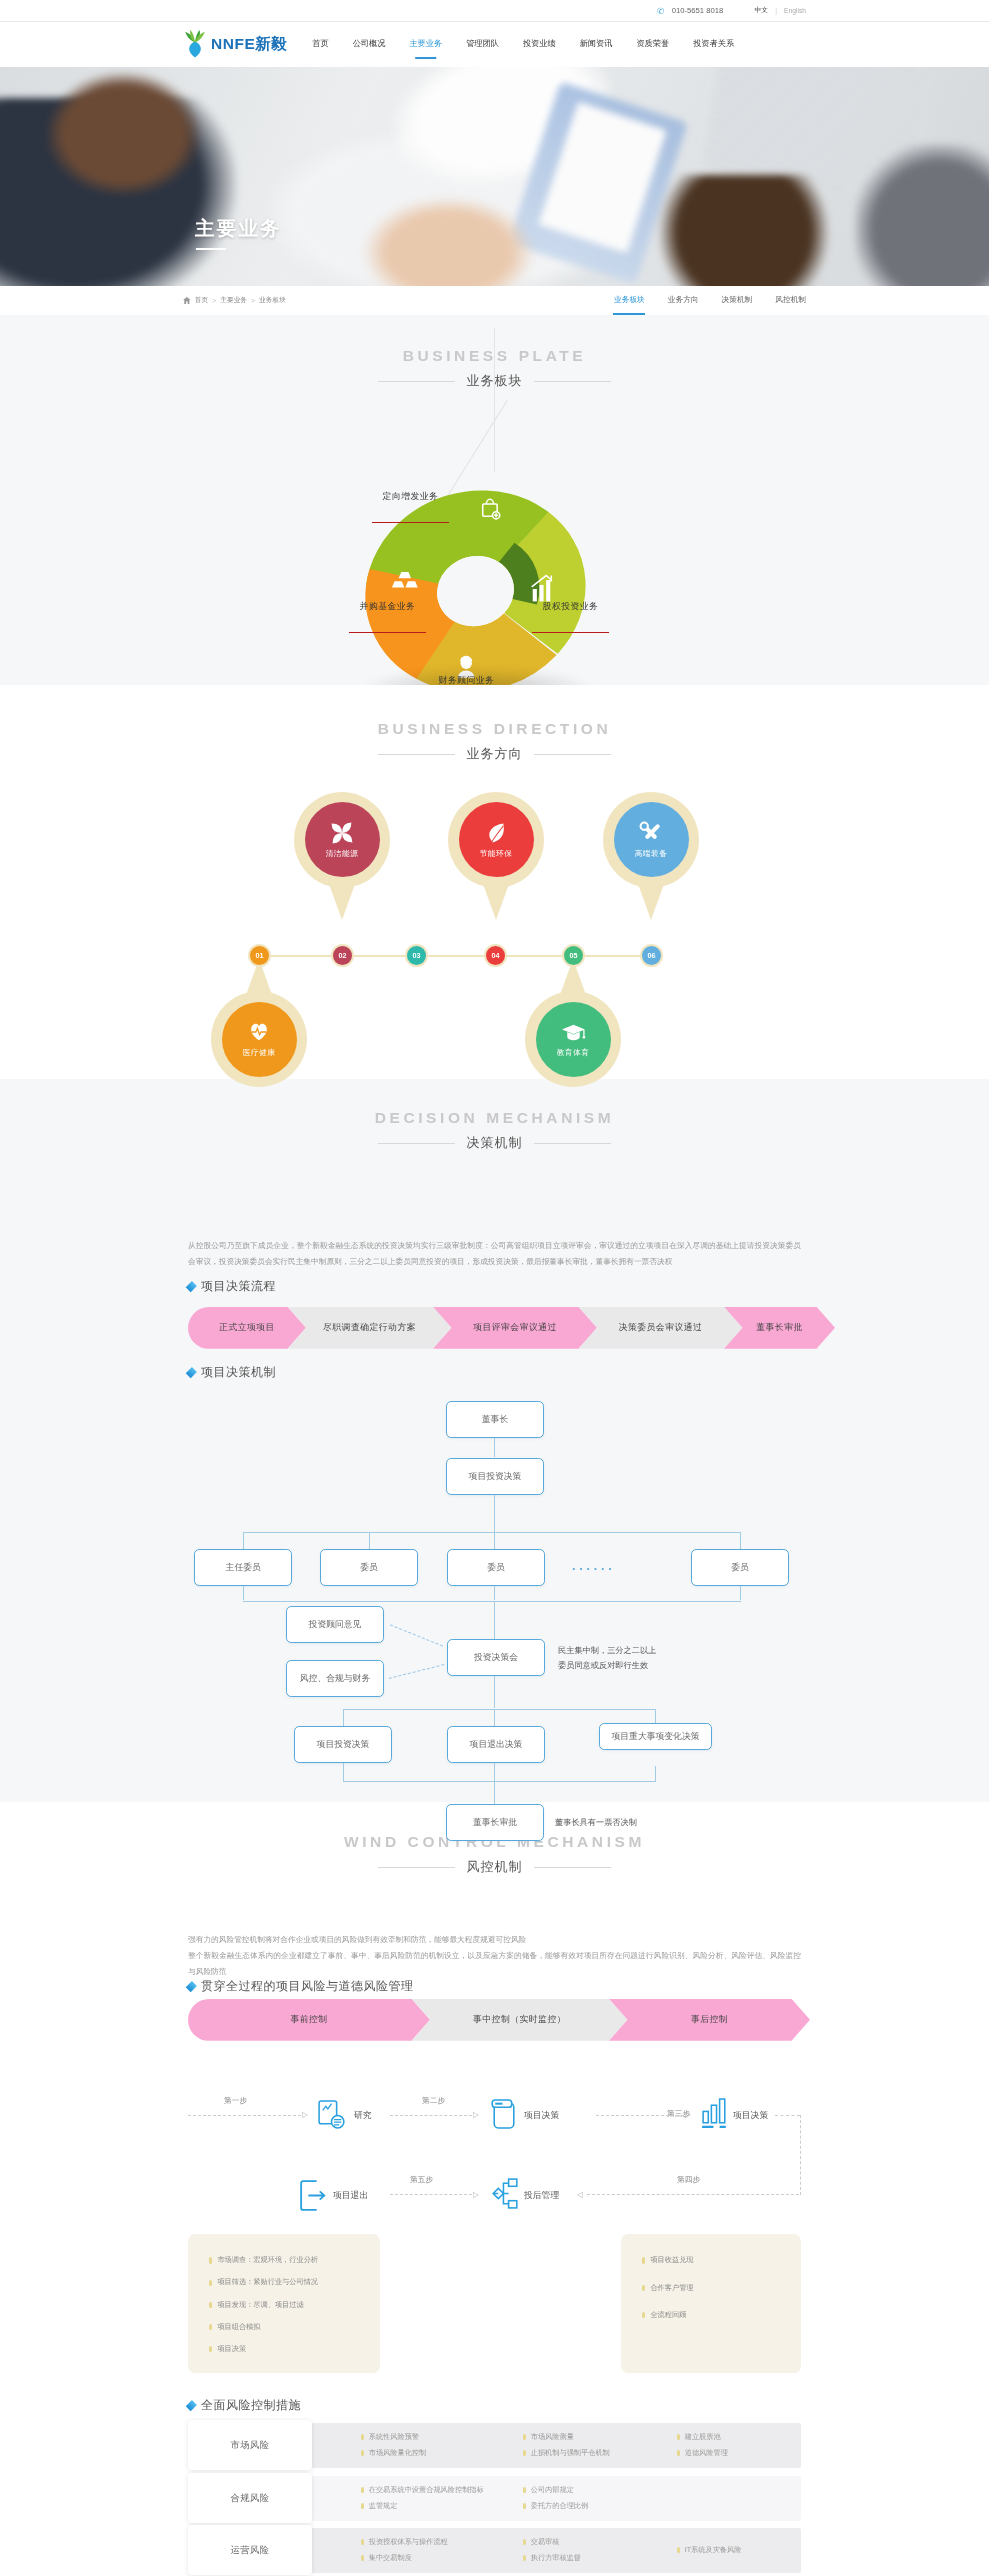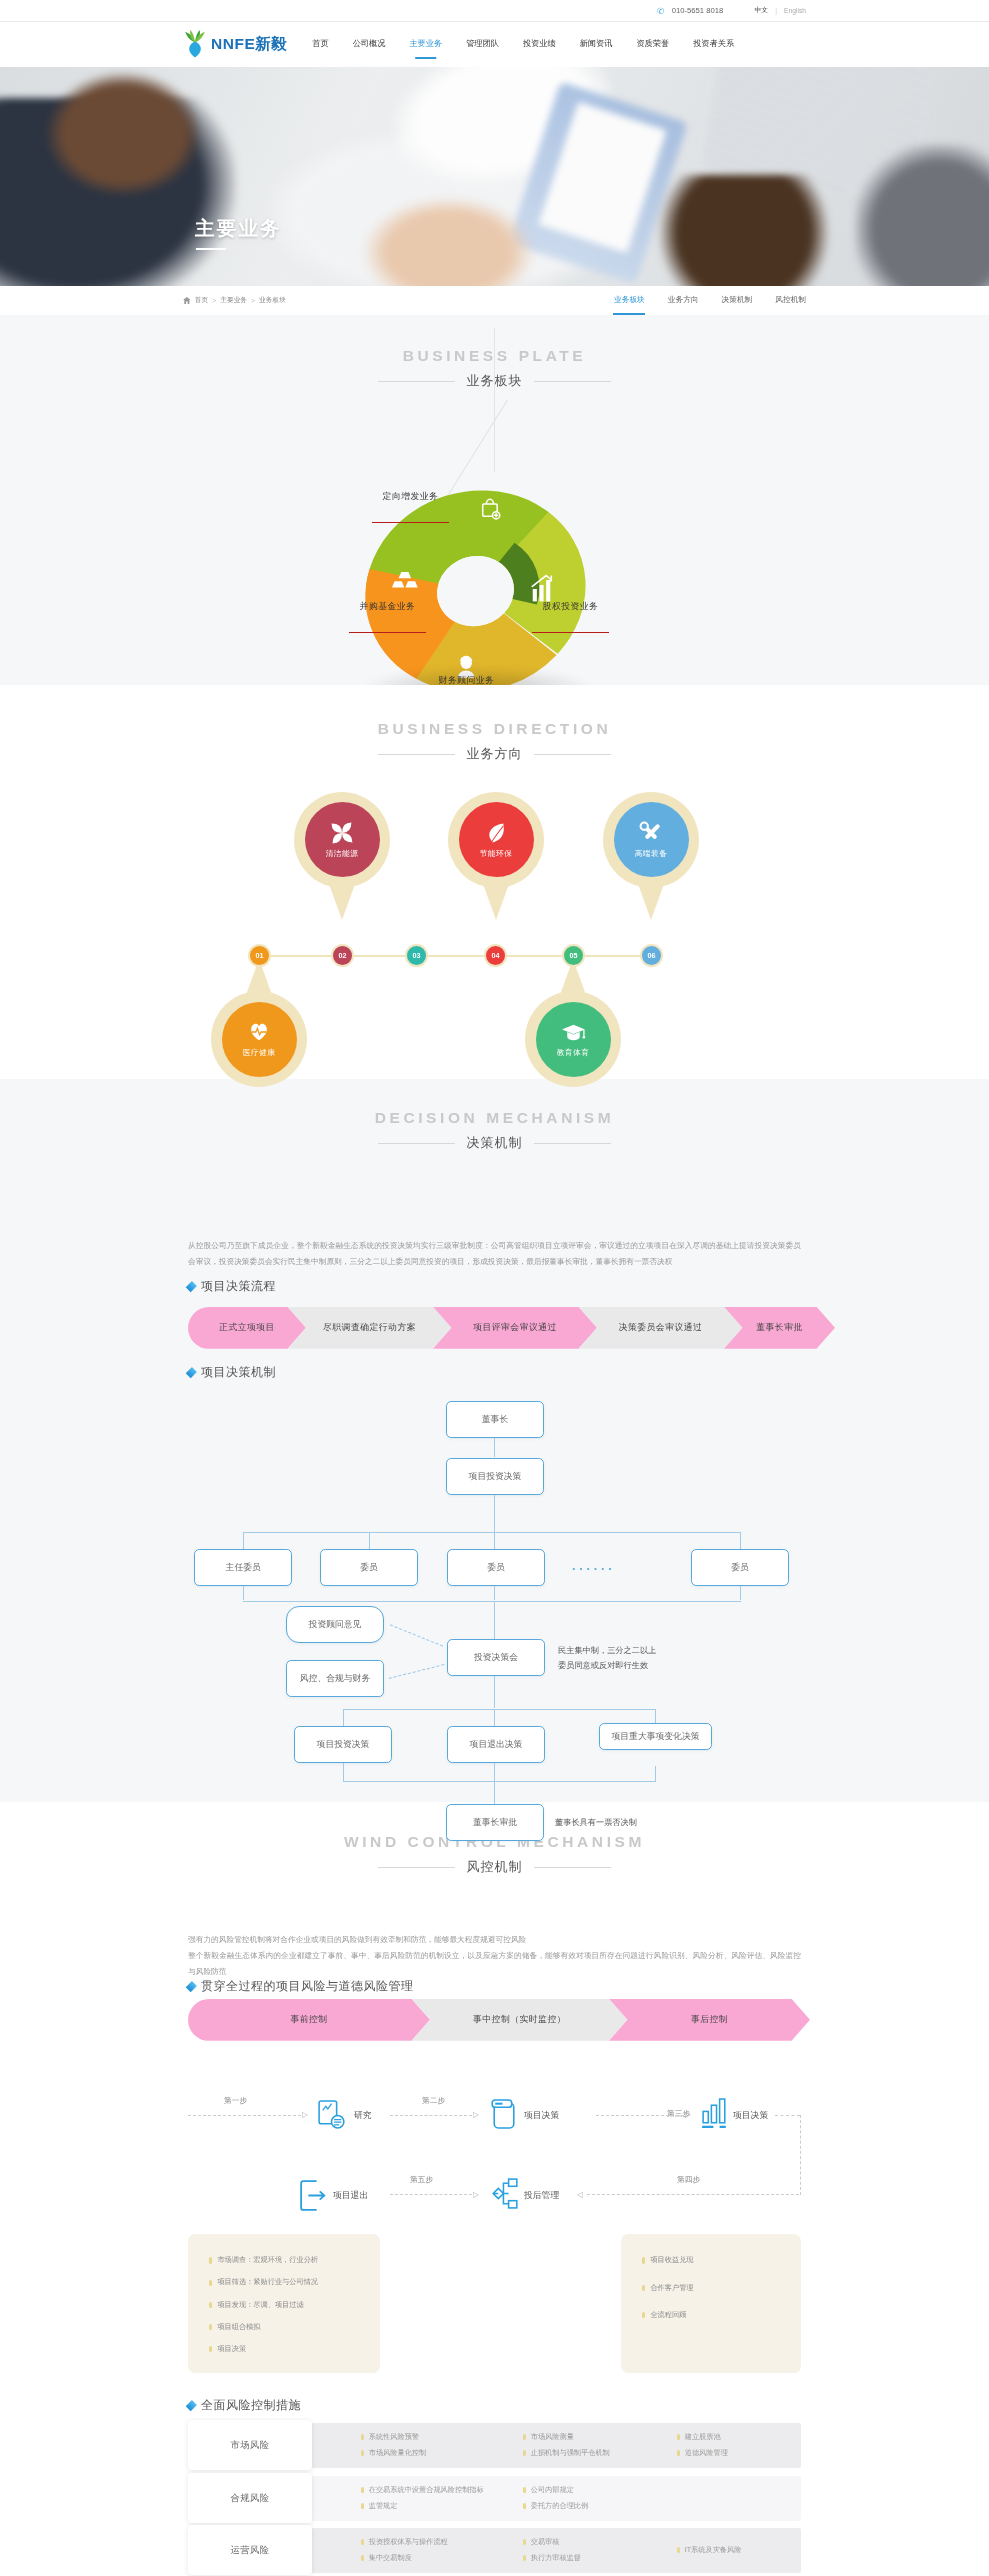--- a/index.html
+++ b/index.html
@@ -380,21 +380,21 @@
       <div class="obox" style="left:6.2px;top:152px;">主任委员</div>
       <div class="obox" style="left:132px;top:152px;">委员</div>
       <div class="obox" style="left:259px;top:152px;">委员</div>
       <div class="odots" style="left:384px;top:165px;">······</div>
       <div class="obox" style="left:503px;top:152px;">委员</div>
       <div class="oline" style="left:55px;top:189px;width:0.5px;height:14.4px;"></div>
       <div class="oline" style="left:306px;top:189px;width:0.5px;height:14.4px;"></div>
       <div class="oline" style="left:552px;top:189px;width:0.5px;height:14.4px;"></div>
       <div class="oline" style="left:55px;top:204px;width:498px;height:1px;"></div>
       <div class="oline" style="left:306px;top:204px;width:0.5px;height:39px;"></div>
-      <div class="obox" style="left:98px;top:209px;border-radius:13px;">投资顾问意见</div>
+      <div class="obox" style="left:98px;top:209px;">投资顾问意见</div>
       <div class="obox" style="left:98px;top:263px;">风控、合规与财务</div>
       <div class="odash" style="left:200px;top:238px;width:57px;transform:rotate(22deg);"></div>
       <div class="odash" style="left:200px;top:274px;width:57px;transform:rotate(-14deg);"></div>
       <div class="obox" style="left:259px;top:242px;">投资决策会</div>
       <div class="onote" style="left:370px;top:246px;">
         <div>民主集中制，三分之二以上</div>
         <div>委员同意或反对即行生效</div>
       </div>
       <div class="oline" style="left:306px;top:279px;width:0.5px;height:32px;"></div>
       <div class="oline" style="left:155px;top:312px;width:313px;height:1px;"></div>

